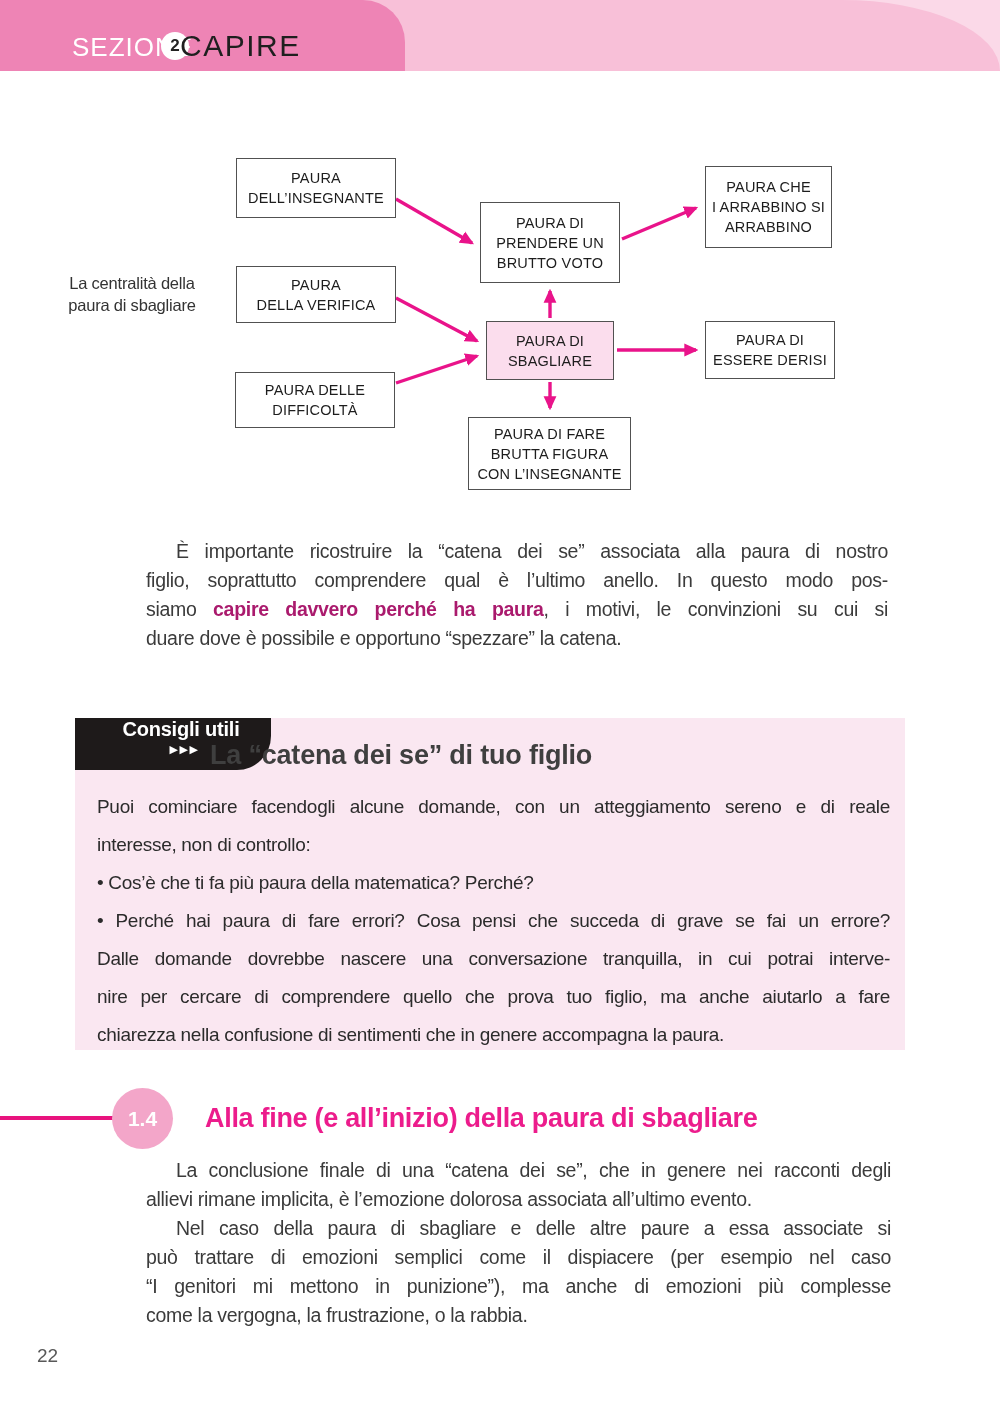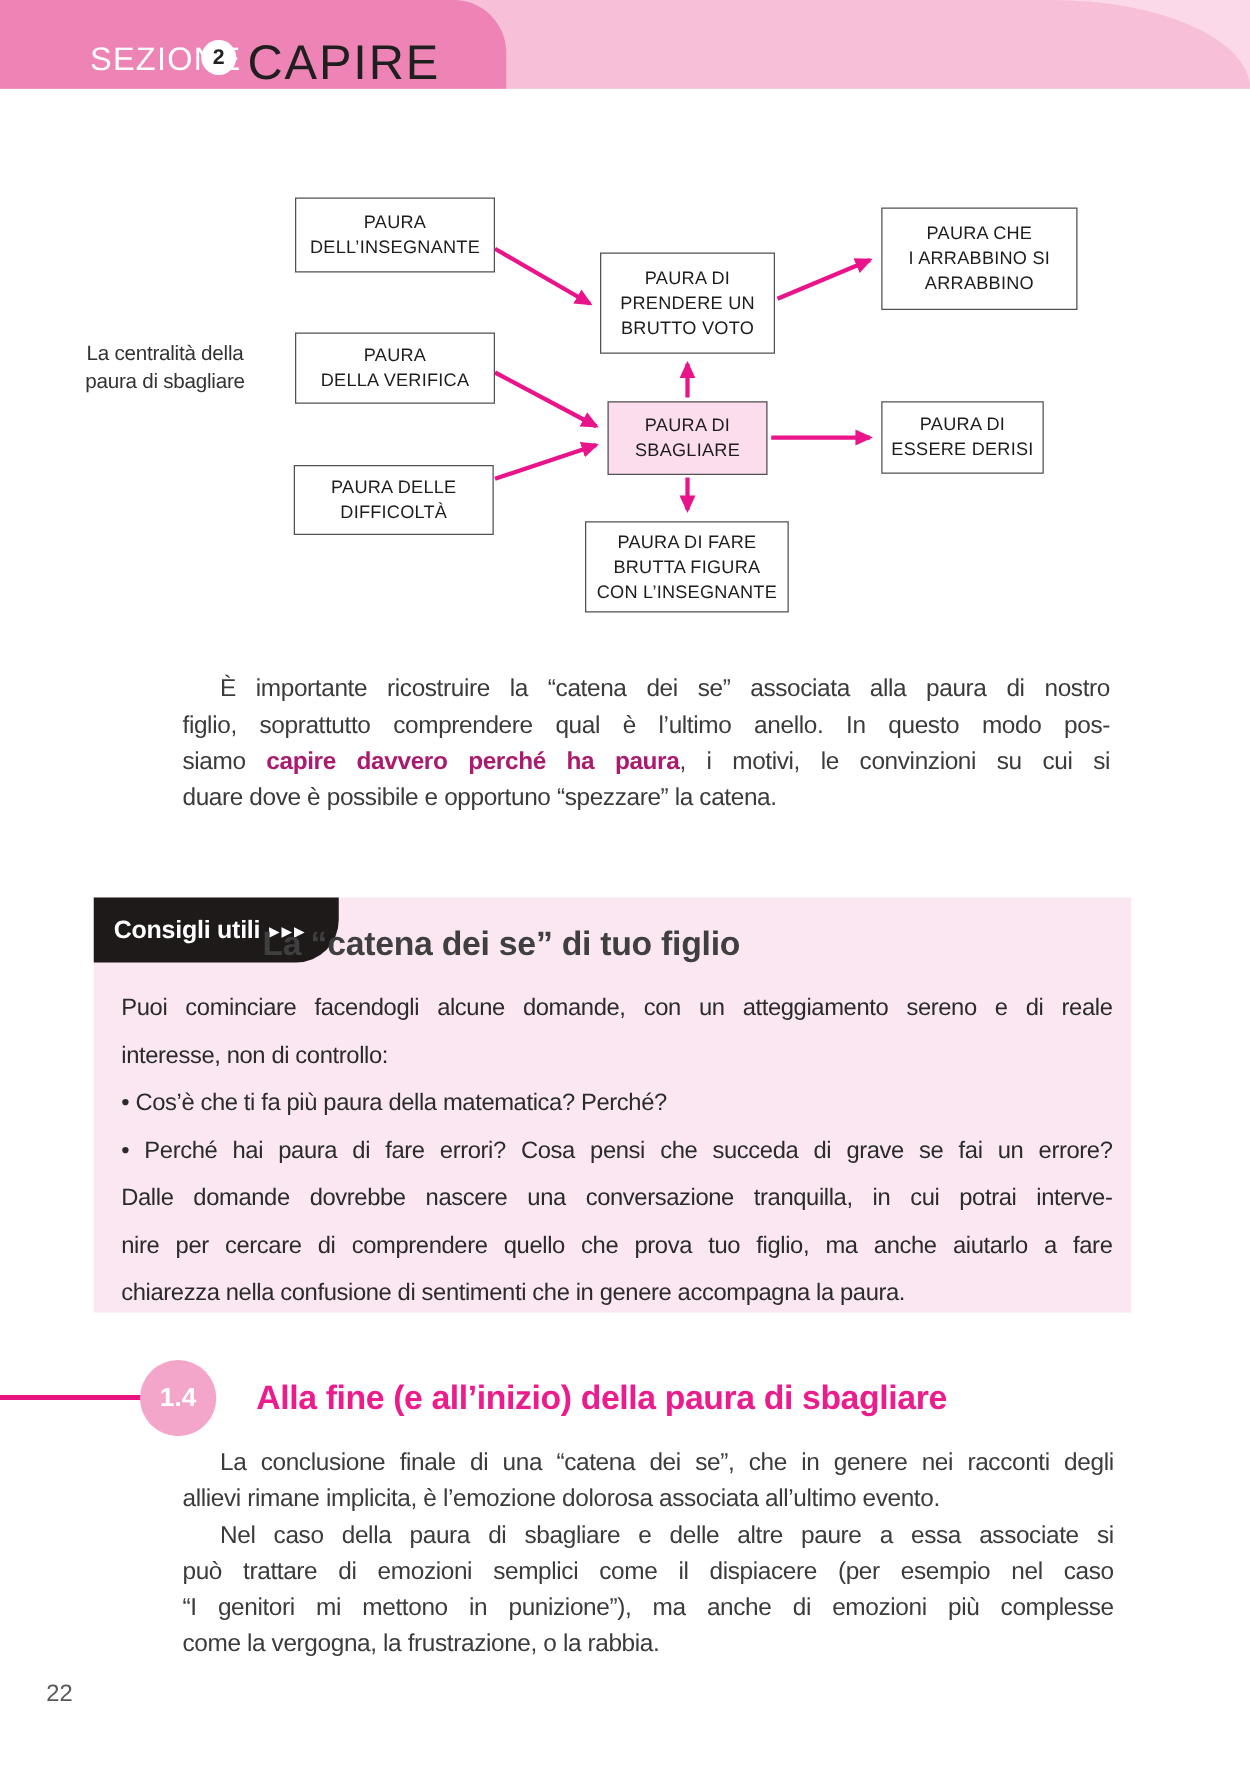--- a/index.html
+++ b/index.html
@@ -7,21 +7,21 @@
     position:relative;width:1000px;height:1412px;background:#ffffff;
     font-family:"Liberation Sans",sans-serif;overflow:hidden;
   }
   
   .hdr-band{position:absolute;left:0;top:0;width:1000px;height:71px;background:#fbd9e8;}
   .hdr-mid{position:absolute;left:0;top:0;width:1000px;height:71px;background:#f8c0d8;border-top-right-radius:160px 72px;}
   .hdr-dark{position:absolute;left:0;top:0;width:405px;height:71px;background:#ee84b5;border-top-right-radius:42px;}
   .hdr-sezione{position:absolute;left:72px;top:32px;font-size:26px;color:#ffffff;letter-spacing:1px;}
   .hdr-circle{position:absolute;left:161px;top:32px;width:28px;height:28px;border-radius:50%;background:#ffffff;
     display:flex;align-items:center;justify-content:center;font-size:17px;font-weight:bold;color:#222222;}
-  .hdr-capire{position:absolute;left:198px;top:29px;font-size:39px;color:#1f1f1f;letter-spacing:1.5px;}
+  .hdr-capire{position:absolute;left:180px;top:29px;font-size:30px;color:#1f1f1f;letter-spacing:1.5px;}
   
   .flow-svg{position:absolute;left:0;top:0;}
   .fbox{
     position:absolute;background:#ffffff;border:1.6px solid #515151;box-sizing:border-box;
     display:flex;flex-direction:column;align-items:center;justify-content:center;
     font-size:14.5px;line-height:20px;color:#1d1d1d;text-align:center;letter-spacing:0.2px;
   }
   .fbox.pink{background:#fbdded;}
   .side-label{
     position:absolute;left:64px;top:272px;width:136px;text-align:center;
@@ -30,21 +30,21 @@
   
   .tblock{position:absolute;color:#3b3b3b;font-size:19.5px;line-height:29px;letter-spacing:-0.3px;}
   .tblock .ln{text-align:justify;text-align-last:justify;}
   .tblock .ln.last{text-align-last:left;}
   .tblock .ln.ind{text-indent:30px;}
   .bold-magenta{font-weight:bold;color:#aa1a6d;}
   
   .consigli{position:absolute;left:75px;top:718px;width:830px;height:332px;background:#fae7f1;}
   .consigli-tag{
     position:absolute;left:0;top:0;width:196px;height:52px;background:#1e1a1a;
-    border-radius:0 0 34px 0;display:flex;align-items:center;padding-left:16px;box-sizing:border-box;
+    border-radius:0 0 34px 0;display:flex;align-items:center;padding-left:16px;box-sizing:border-box;flex-direction:column;
   }
   .consigli-tag .tag-label{color:#ffffff;font-weight:bold;font-size:20px;letter-spacing:-0.2px;}
   .consigli-tag .tag-arrows{color:#ffffff;font-size:11px;letter-spacing:1.5px;margin-left:7px;padding-top:2px;}
   .consigli-title{position:absolute;left:210px;top:740px;font-size:27px;font-weight:bold;color:#3f3f3f;letter-spacing:-0.2px;}
   .consigli-text{position:absolute;left:22px;right:15px;top:70px;color:#2b2b2b;font-size:19px;line-height:38px;letter-spacing:-0.3px;}
   .consigli-text .ln{text-align:justify;text-align-last:justify;}
   .consigli-text .ln.last{text-align-last:left;}
   
   .sec-line{position:absolute;left:0;top:1116px;width:113px;height:4px;background:#e8137e;}
   .sec-circle{
@@ -89,21 +89,21 @@
 
   <div class="fbox" style="left:236px;top:158px;width:160px;height:60px">
     <div>PAURA</div>
     <div>DELL’INSEGNANTE</div>
   </div>
   <div class="fbox" style="left:480px;top:202px;width:140px;height:81px">
     <div>PAURA DI</div>
     <div>PRENDERE UN</div>
     <div>BRUTTO VOTO</div>
   </div>
-  <div class="fbox" style="left:705px;top:166px;width:157px;height:82px">
+  <div class="fbox" style="left:705px;top:166px;width:127px;height:82px">
     <div>PAURA CHE</div>
     <div>I ARRABBINO SI</div>
     <div>ARRABBINO</div>
   </div>
   <div class="fbox" style="left:236px;top:266px;width:160px;height:57px">
     <div>PAURA</div>
     <div>DELLA VERIFICA</div>
   </div>
   <div class="fbox" style="left:235px;top:372px;width:160px;height:56px">
     <div>PAURA DELLE</div>

